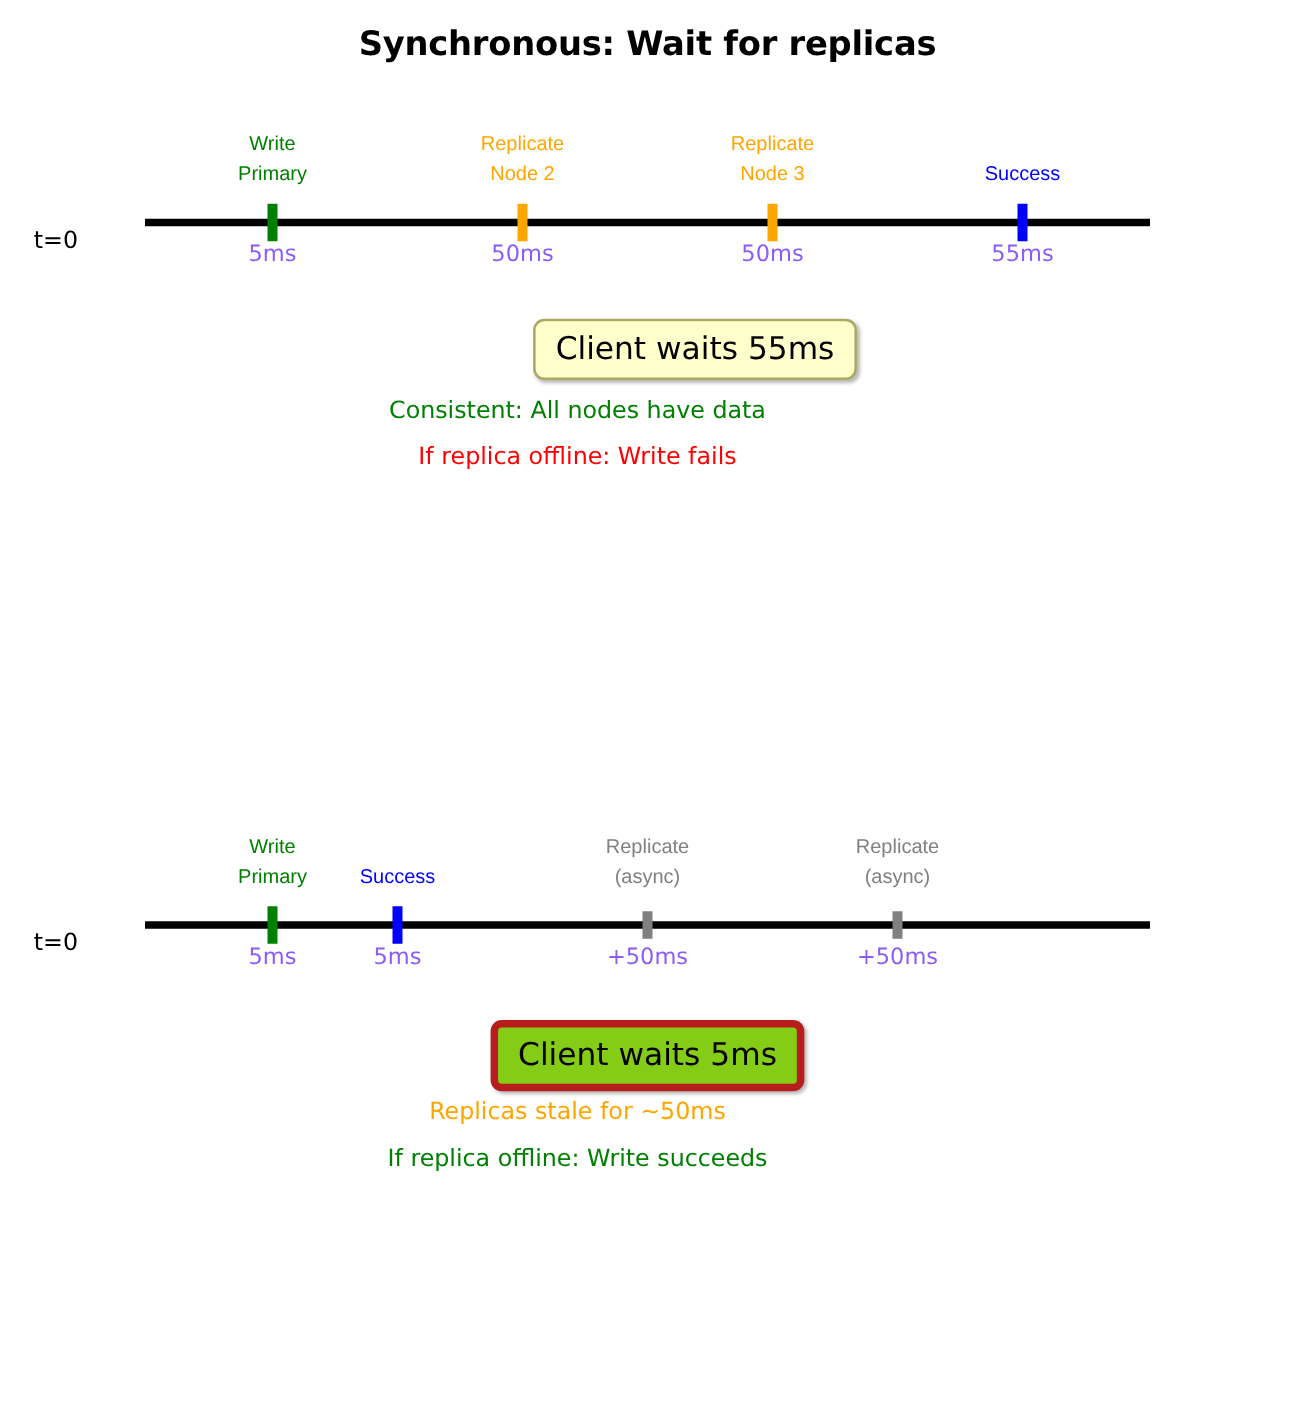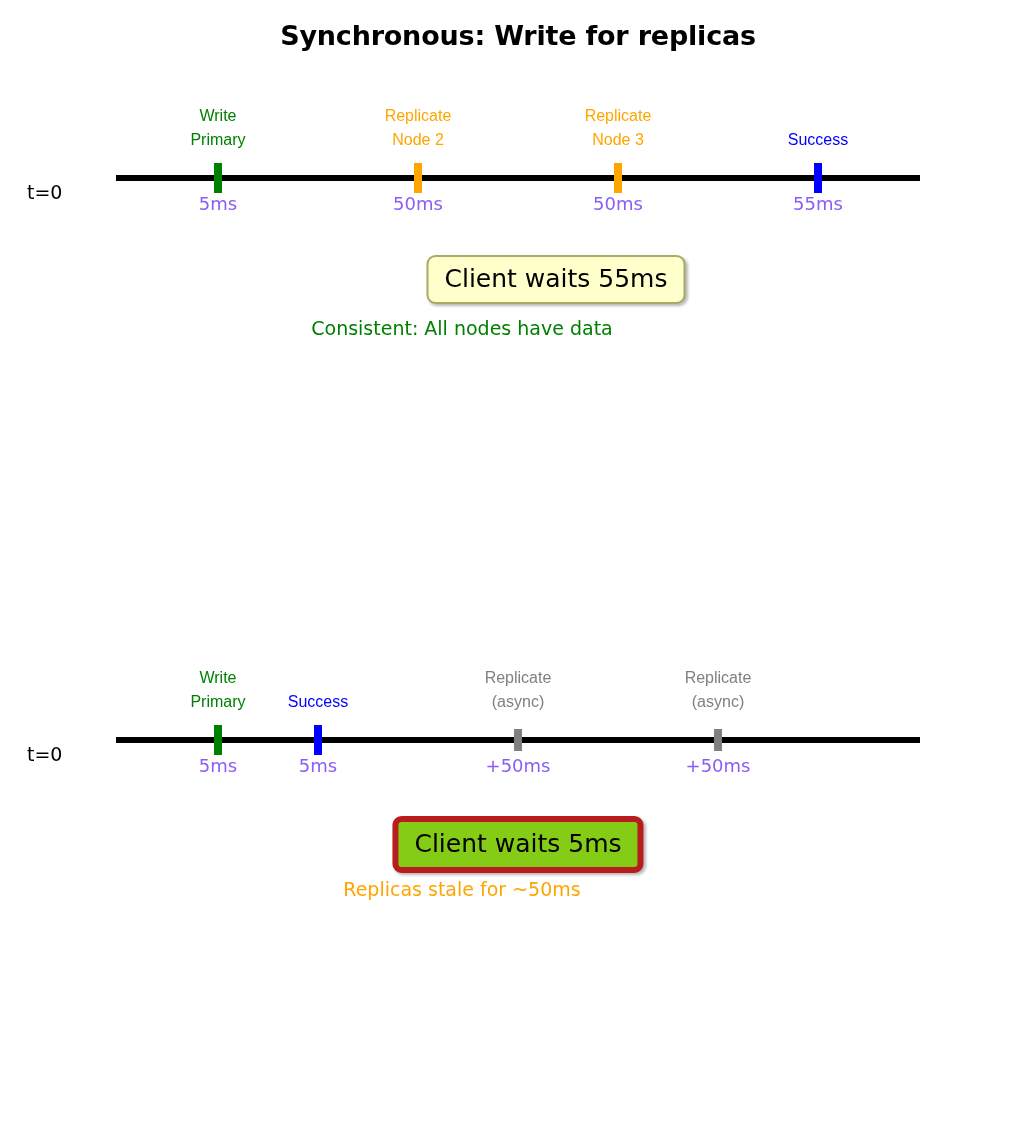--- a/index.html
+++ b/index.html
@@ -62,21 +62,21 @@
     font-size:19px;
     font-family:"DejaVu Sans","Liberation Sans",sans-serif;
     white-space:nowrap;
   }
 </style>
 </head>
 <body>
 
 <div class="panel" style="top:0;height:560px;">
 
-  <div class="panel-title" style="top:20px;">Synchronous: Write for replicas</div>
+  <div class="panel-title" style="top:20px;">Synchronous: Wait for replicas</div>
 
   <div class="tzero" style="left:27px;top:159px;">t=0</div>
 
   <div class="axis" style="left:116px;top:175px;width:804px;"></div>
 
   <div class="evt-label" style="left:118px;top:104px;width:200px;color:#008000;">
     <div>Write</div>
     <div>Primary</div>
   </div>
   <div class="marker tall" style="left:214px;top:163px;background:#008000;"></div>
@@ -98,20 +98,21 @@
 
   <div class="evt-label" style="left:718px;top:128px;width:200px;color:#0000FF;">
     <div>Success</div>
   </div>
   <div class="marker tall" style="left:814px;top:163px;background:#0000FF;"></div>
   <div class="evt-time" style="left:718px;top:193px;width:200px;">55ms</div>
 
   <div class="summary-box" style="left:518px;top:255px;background:#FFFFCC;border:2px solid #AAAA66;margin-left:38px;">Client waits 55ms</div>
 
   <div class="note" style="top:317px;color:#008000;">Consistent: All nodes have data</div>
+  <div class="note" style="top:354px;color:#FF0000;">If replica offline: Write fails</div>
 </div>
 
 <div class="panel" style="top:560px;height:570px;">
 
 
   <div class="tzero" style="left:27px;top:721px;transform:translateY(-560px);">t=0</div>
 
   <div class="axis" style="left:116px;top:177px;width:804px;"></div>
 
   <div class="evt-label" style="left:118px;top:106px;width:200px;color:#008000;">
@@ -137,13 +138,14 @@
   <div class="evt-label" style="left:618px;top:106px;width:200px;color:#808080;">
     <div>Replicate</div>
     <div>(async)</div>
   </div>
   <div class="marker short" style="left:714px;top:169px;background:#808080;"></div>
   <div class="evt-time" style="left:618px;top:195px;width:200px;">+50ms</div>
 
   <div class="summary-box" style="left:518px;top:256px;background:#84cc16;border:6px solid #b91c1c;">Client waits 5ms</div>
 
   <div class="note" style="top:318px;color:#FFA500;">Replicas stale for ~50ms</div>
+  <div class="note" style="top:356px;color:#008000;">If replica offline: Write succeeds</div>
 </div>
 
 </body></html>

